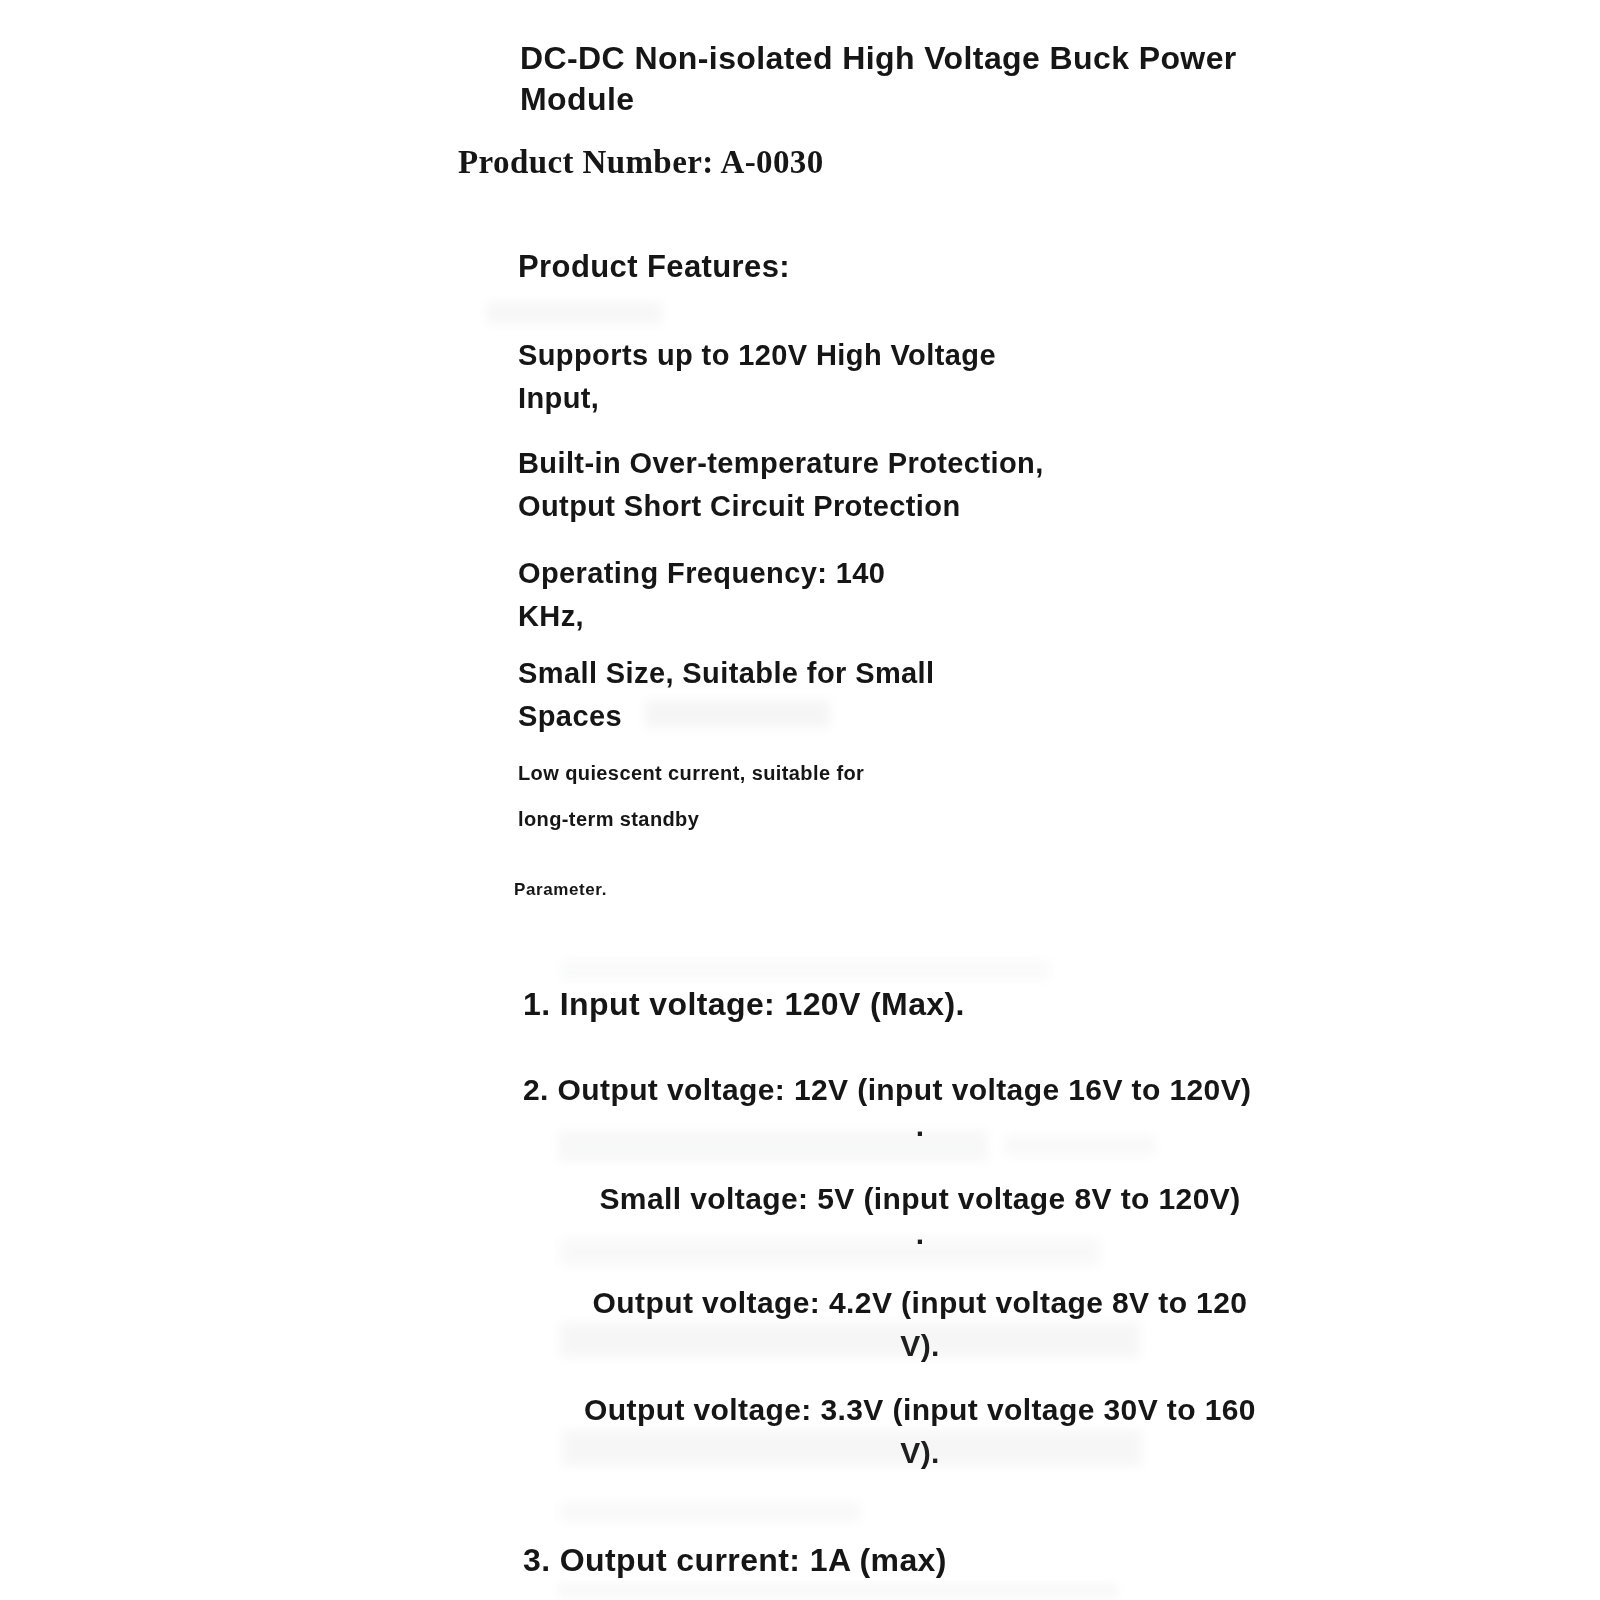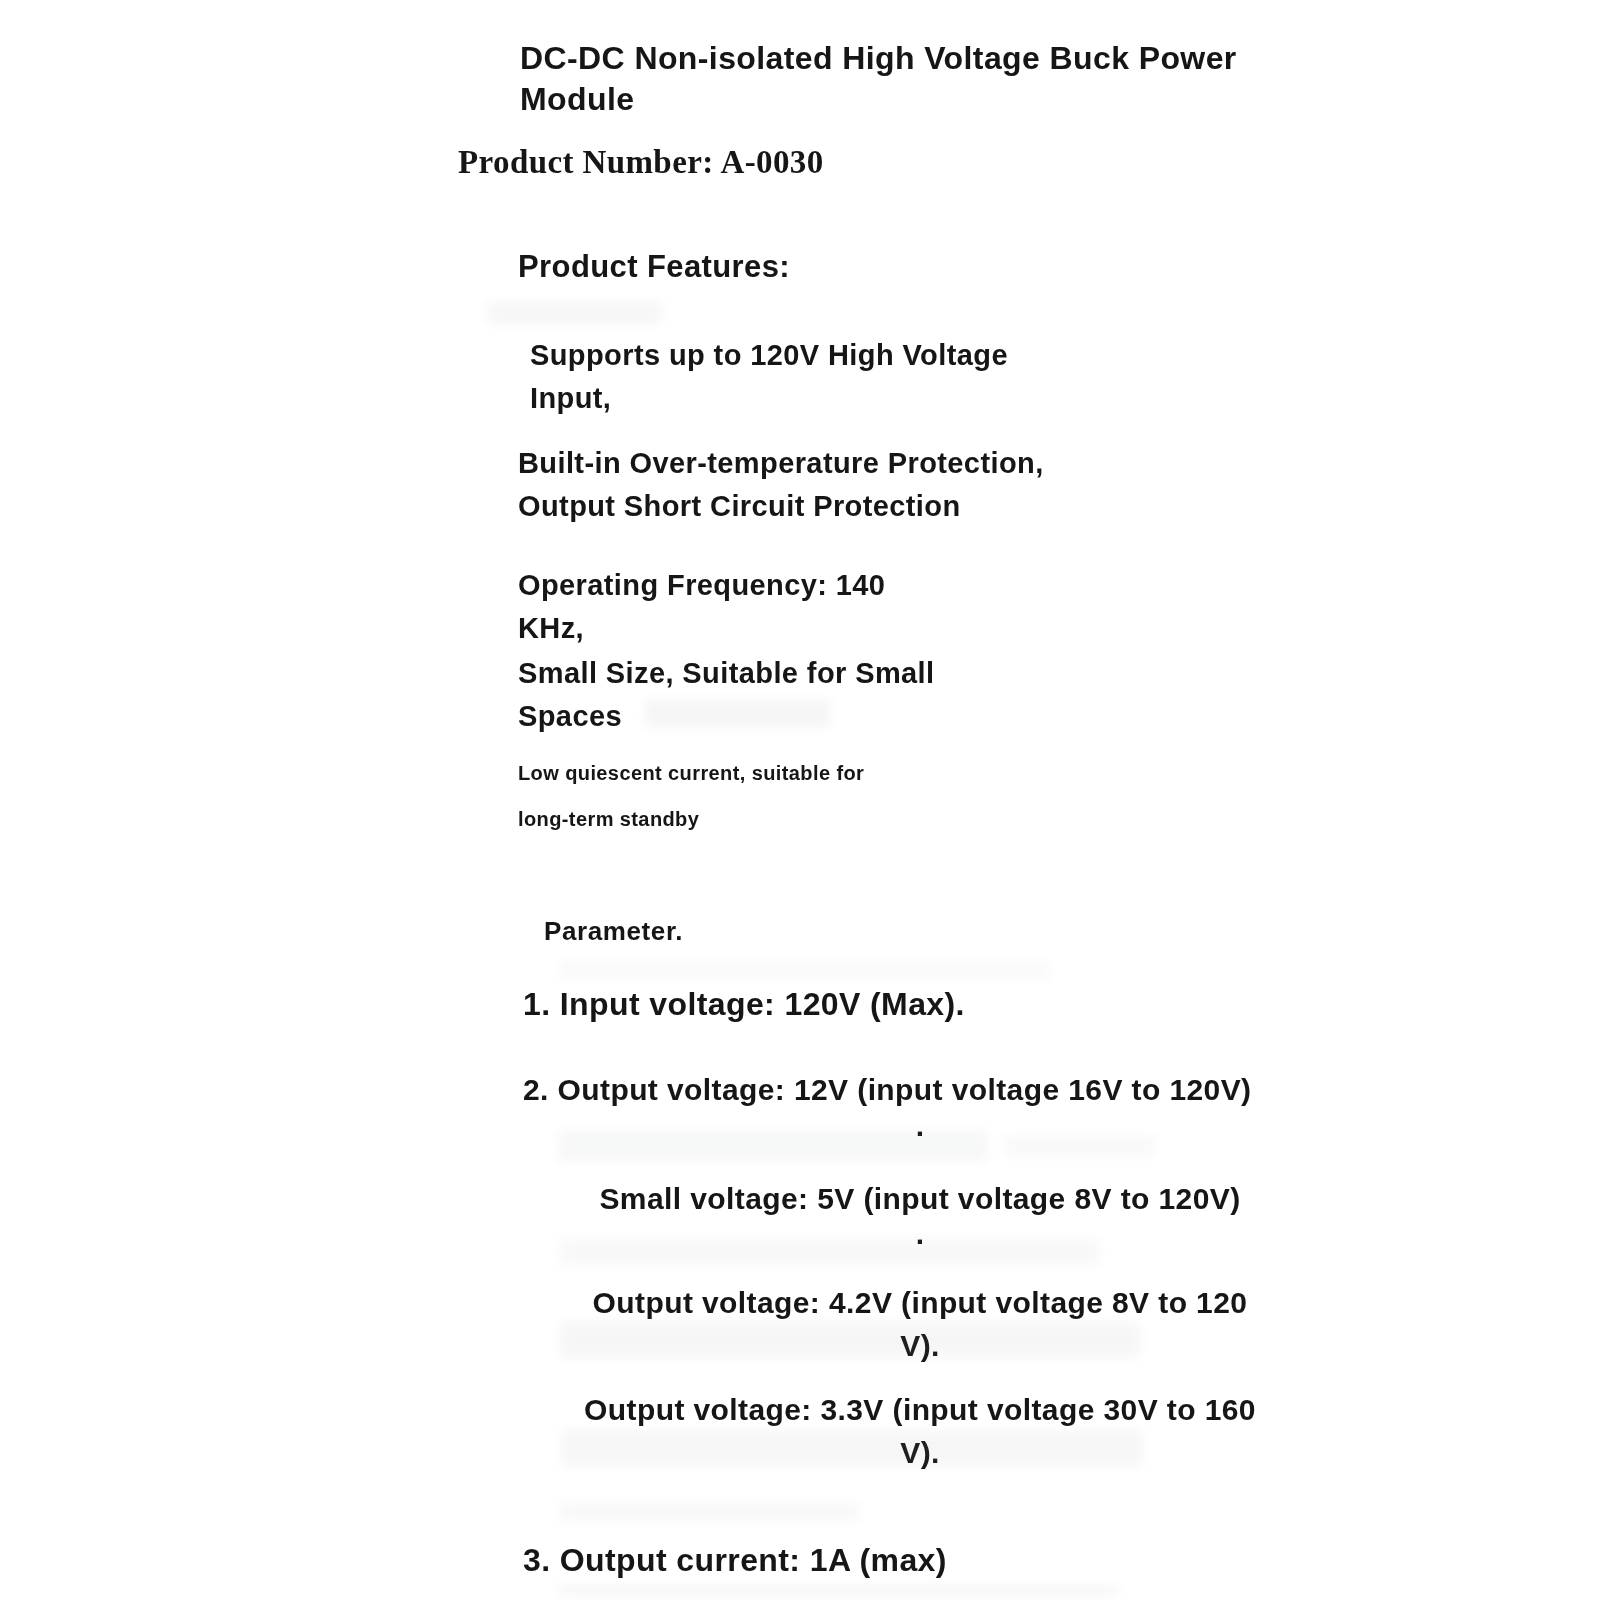--- a/index.html
+++ b/index.html
@@ -14,26 +14,26 @@
     letter-spacing: 0.4px;
   }
   .abs    { position: absolute; }
   .pre    { white-space: pre-line; }
 
   
   .title            { left: 520px; top: 22px;  font-size: 32px; line-height: 41px; width: 720px; margin-top: 16px; }
   .product-number   { left: 458px; top: 144px; font-size: 33px; font-family: Liberation Serif, serif; }
   .features-heading { left: 518px; top: 249px; font-size: 31px; }
   .feature          { left: 518px; font-size: 29px; line-height: 43px; width: 640px; }
-  .feature-1 { top: 334px; margin-left: 12px; }
+  .feature-1 { top: 334px; }
   .feature-2 { top: 442px; }
-  .feature-3 { top: 564px; }
+  .feature-3 { top: 552px; }
   .feature-4 { top: 652px; }
   .feature-5 { top: 750px; font-size: 20px; line-height: 46px; }
-  .parameter-heading { left: 544px; top: 880px; font-size: 26px; letter-spacing: 0.6px; margin-top: 36px; }
+  .parameter-heading { left: 514px; top: 880px; font-size: 17px; letter-spacing: 0.6px; }
   .param-left  { left: 523px; font-size: 32px; line-height: 44px; }
   .param-cent  { left: 520px; width: 800px; font-size: 30px; line-height: 43px; text-align: center; }
   .param-1 { top: 982px; }
   .param-2 { top: 1068px; font-size: 30px; }
   .dot-1   { top: 1104px; }
   .param-3 { top: 1177px; }
   .dot-2   { top: 1212px; }
   .param-4 { top: 1281px; }
   .param-5 { top: 1388px; }
   .param-6 { top: 1538px; }

